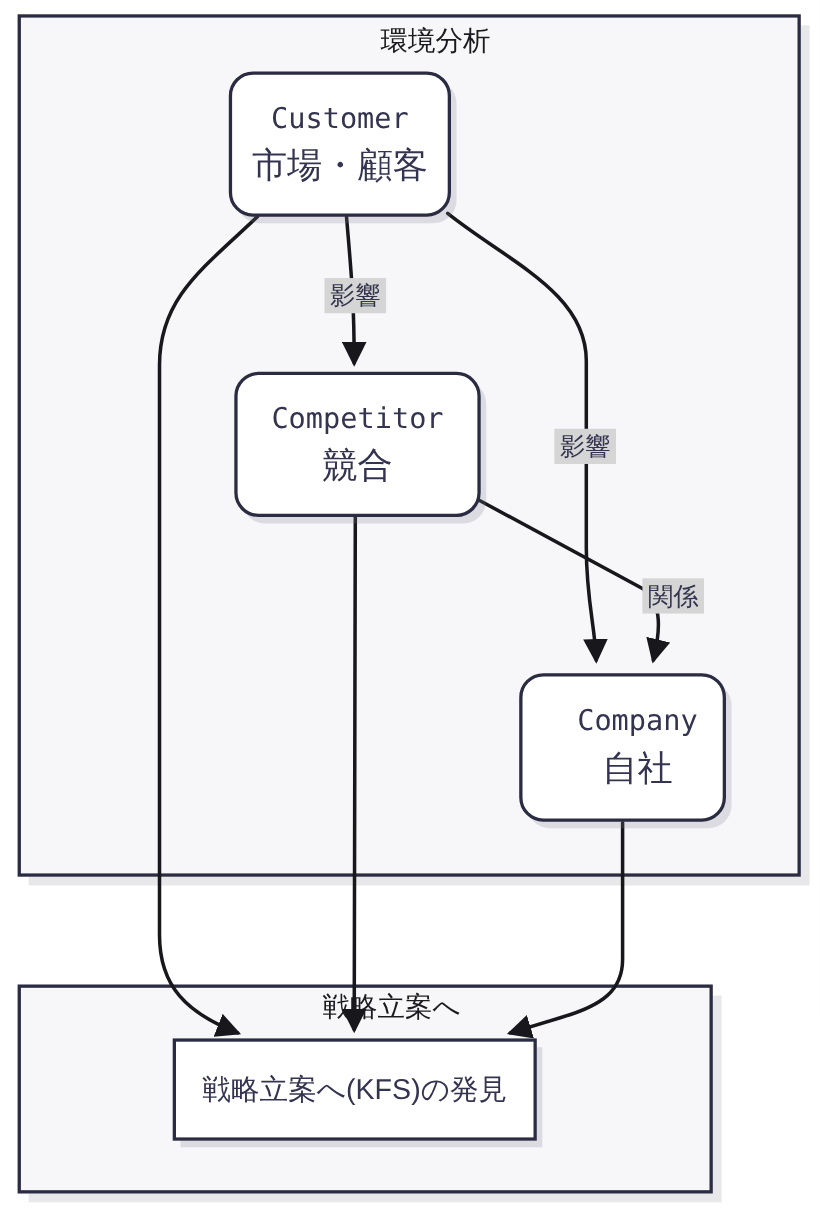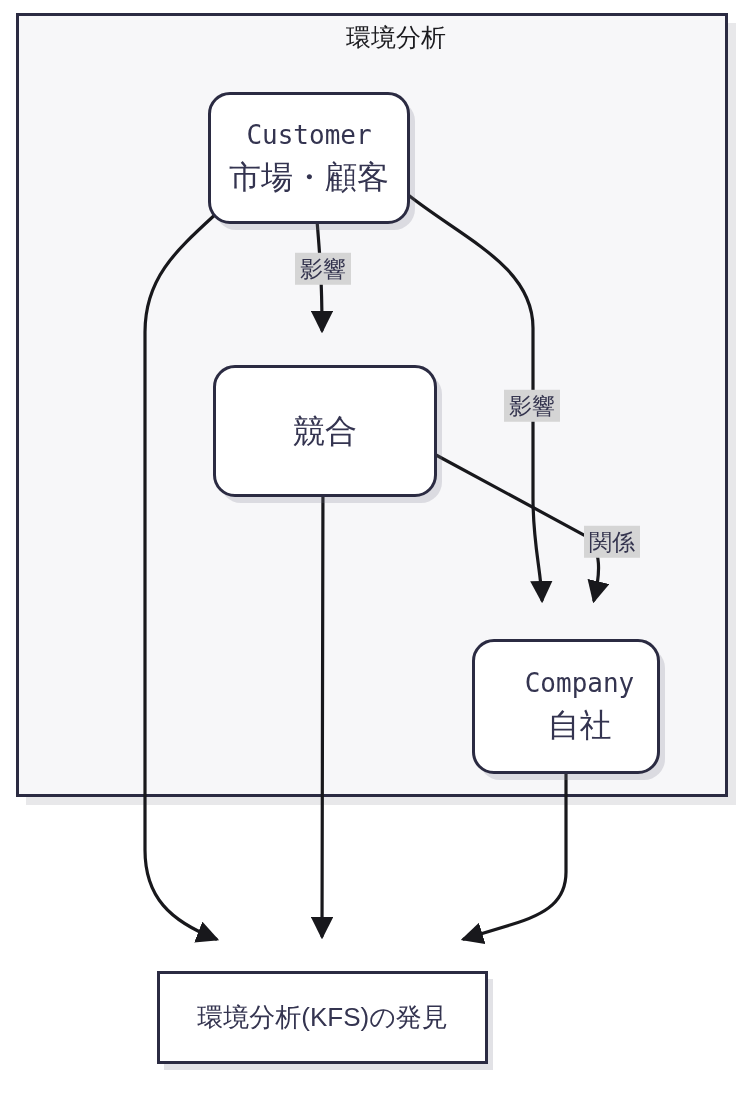--- a/index.html
+++ b/index.html
@@ -80,21 +80,20 @@
     border: 3.4px solid var(--node-border);
     color: var(--node-text);
     display: flex;
     flex-direction: column;
     align-items: center;
     justify-content: center;
     gap: 8px;
     text-align: center;
     box-shadow: 6px 7px 0 -1px rgba(125,125,140,0.22);
     z-index: 5;
-    margin-top: 27px;
   }
   .node.rounded { border-radius: 22px; }
   .node-customer   { left: 208px; top: 65px;  width: 202px; height: 132px; }
   .node-competitor { left: 213px; top: 338px; width: 224px; height: 132px; }
   .node-company    { left: 472px; top: 612px; width: 188px; height: 135px; padding-left: 27px; }
   .node-kfs        { left: 157px; top: 944px; width: 331px; height: 93px; border-radius: 0; }
   .node-name {
     font-family: "DejaVu Sans Mono", monospace;
     font-size: 26px;
     font-weight: 500;
@@ -110,20 +109,23 @@
   }
 </style>
 </head>
 <body>
 
 <div class="canvas">
 
   <div class="cluster cluster-env">
     <div class="cluster-title">環境分析</div>
   </div>
+  <div class="cluster cluster-strat">
+    <div class="cluster-title">戦略立案へ</div>
+  </div>
 
   <svg class="edges" viewBox="0 0 745 1102">
     <defs>
       <marker id="arrowhead" viewBox="0 0 10 10" refX="8.5" refY="5" markerWidth="7" markerHeight="7" orient="auto">
         <path d="M0,0 L10,5 L0,10 Z"></path>
       </marker>
     </defs>
     <path class="edge" d="M 315 197 C 319 245 322 272 322 330" marker-end="url(#arrowhead)"></path>
     <path class="edge" d="M 234 197 C 186 243 145 270 145 332 L 145 850 C 145 897 170 921 216 939" marker-end="url(#arrowhead)"></path>
     <path class="edge" d="M 407 194 C 462 238 533 266 533 328 L 533 498 C 533 545 541 570 542 600" marker-end="url(#arrowhead)"></path>
@@ -135,25 +137,26 @@
   <div class="edge-label" style="left:323px; top:269px;">影響</div>
   <div class="edge-label" style="left:532px; top:406px;">影響</div>
   <div class="edge-label" style="left:612px; top:542px;text-align:right;">関係</div>
 
   <div class="node rounded node-customer">
     <div class="node-name">Customer</div>
     <div class="node-sub">市場・顧客</div>
   </div>
 
   <div class="node rounded node-competitor">
+    <div class="node-name">Competitor</div>
     <div class="node-sub">競合</div>
   </div>
 
   <div class="node rounded node-company">
     <div class="node-name">Company</div>
     <div class="node-sub">自社</div>
   </div>
 
   <div class="node node-kfs">
-    <div class="kfs-label">環境分析(KFS)の発見</div>
+    <div class="kfs-label">戦略立案へ(KFS)の発見</div>
   </div>
 
 </div>
 
 </body></html>

